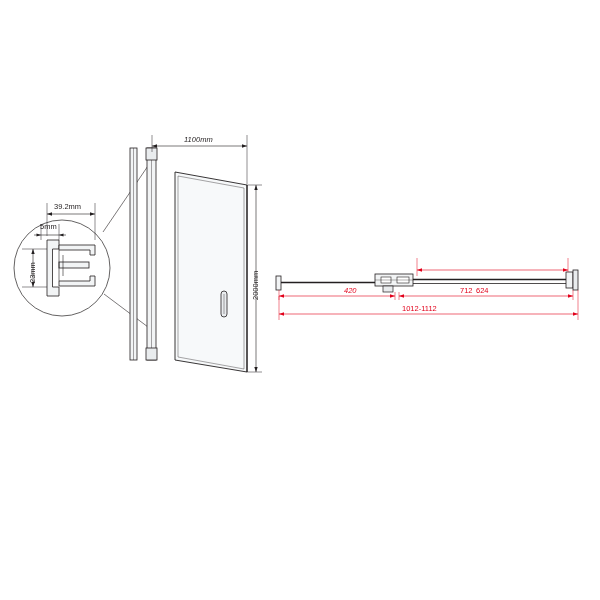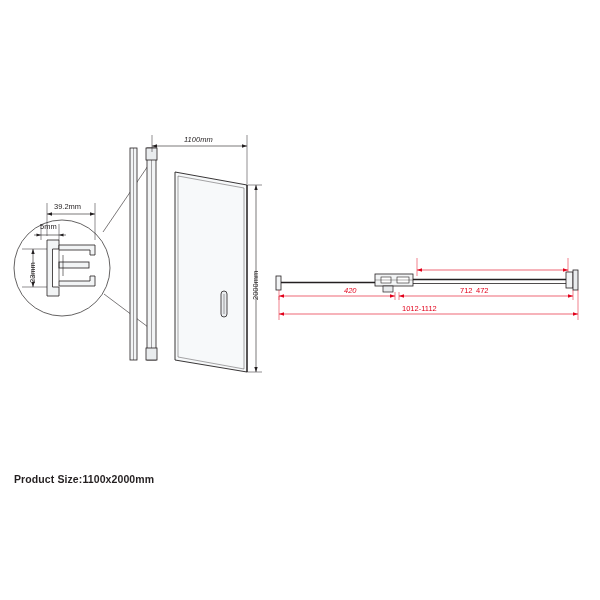--- a/index.html
+++ b/index.html
@@ -202,19 +202,18 @@
 <div class="lbl lbl-black vert" style="left:29px; top:283px;">23mm</div>
 
 <div class="lbl lbl-black" style="left:184px; top:136px;font-style:italic;">1100mm</div>
 
 <div class="lbl lbl-black vert" style="left:252px; top:300px;">2000mm</div>
 
 <div class="lbl lbl-red" style="left:460px; top:259px;margin-top:28px;">712</div>
 
 <div class="lbl lbl-red" style="left:344px; top:287px;font-style:italic;">420</div>
 
-<div class="lbl lbl-red" style="left:476px; top:287px;">472</div>
+<div class="lbl lbl-red" style="left:476px; top:287px;">624</div>
 
 <div class="lbl lbl-red" style="left:402px; top:305px;">1012-1112</div>
 
 <div class="footer">
-  <div>Product Size:1100x2000mm</div>
 </div>
 
 </body></html>

